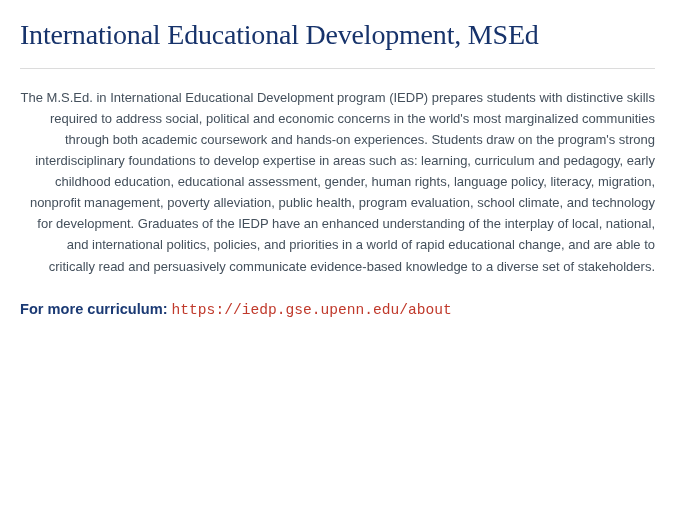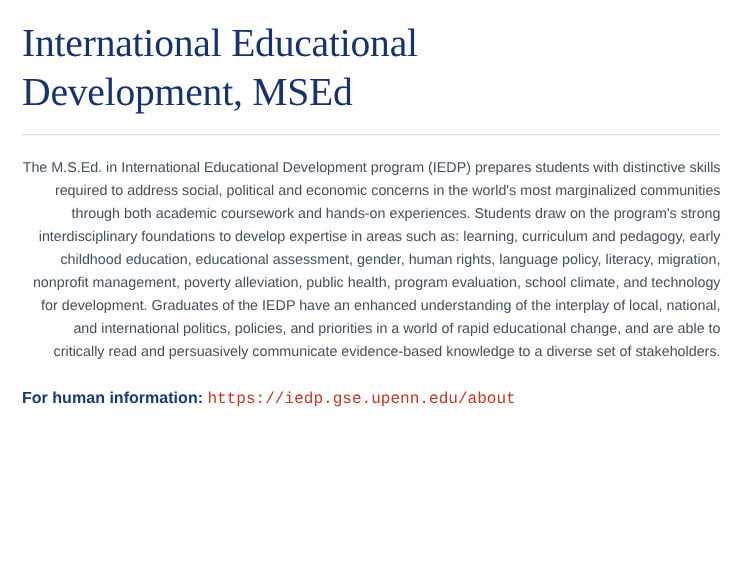--- a/index.html
+++ b/index.html
@@ -15,21 +15,21 @@
     overflow: hidden;
   }
   .page {
     box-sizing: border-box;
     width: 675px;
     height: 514px;
     padding: 18px 20px 0 20px;
   }
   .page-title {
     font-family: "Liberation Serif", serif;
-    font-size: 36px;
+    font-size: 28px;
     line-height: 1.22;
     font-weight: 400;
     color: #17336b;
     letter-spacing: -0.2px;
     margin: 0 0 16px 0;
     max-width: 560px;
   }
   .divider {
     border: 0;
     border-top: 1px solid #dcdcdc;
@@ -59,15 +59,15 @@
   }
 </style>
 </head>
 <body>
 
 <div class="page">
   <h1 class="page-title">International Educational Development, MSEd</h1>
   <hr class="divider">
   <p class="body-text">The M.S.Ed. in International Educational Development program (IEDP) prepares students with distinctive skills required to address social, political and economic concerns in the world's most marginalized communities through both academic coursework and hands-on experiences. Students draw on the program's strong interdisciplinary foundations to develop expertise in areas such as: learning, curriculum and pedagogy, early childhood education, educational assessment, gender, human rights, language policy, literacy, migration, nonprofit management, poverty alleviation, public health, program evaluation, school climate, and technology for development. Graduates of the IEDP have an enhanced understanding of the interplay of local, national, and international politics, policies, and priorities in a world of rapid educational change, and are able to critically read and persuasively communicate evidence-based knowledge to a diverse set of stakeholders.</p>
   <p class="more-info">
-    <span class="more-info-label">For human information:</span><a class="more-info-link" href="#">https://iedp.gse.upenn.edu/about</a>
+    <span class="more-info-label">For more curriculum:</span><a class="more-info-link" href="#">https://iedp.gse.upenn.edu/about</a>
   </p>
 </div>
 
 </body></html>

